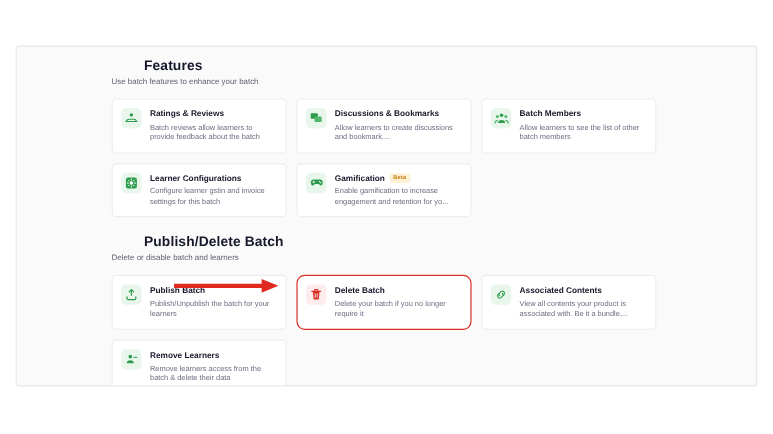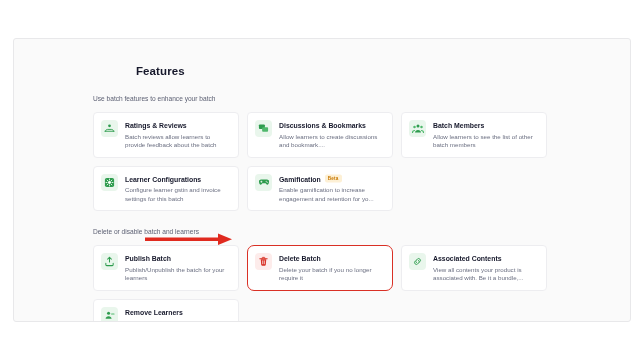--- a/index.html
+++ b/index.html
@@ -36,21 +36,21 @@
     position: absolute;
     left: 79px;
     top: 9px;
     width: 456px;
   }
   .section-title {
     font-size: 11.5px;
     font-weight: bold;
     color: #16182b;
     letter-spacing: 0.1px;
-    margin: 16px;
+    margin: 0;
     line-height: 14px;
     padding-left: 27px;
   }
   .section-sub {
     font-size: 6.6px;
     color: #5b5f72;
     margin: 2px 0 0 0;
     line-height: 9px;
   }
   .grid {
@@ -229,20 +229,21 @@
               <div class="card-desc">Enable gamification to increase engagement and retention for yo...</div>
             </div>
           </div>
 
         </div>
       </div>
 
       <div class="section-gap"></div>
 
       <div>
+        <div class="section-title">Publish/Delete Batch</div>
         <div class="section-sub">Delete or disable batch and learners</div>
 
         <div class="grid">
 
           <div class="card">
             <span class="icon-box">
               <svg width="11" height="11" viewBox="0 0 24 24" fill="none" stroke="#2e9c4e" stroke-width="2.2" stroke-linecap="round" stroke-linejoin="round">
                 <path d="M12 3v10"></path>
                 <path d="M8 7l4-4 4 4"></path>
                 <path d="M4 16v3a2 2 0 0 0 2 2h12a2 2 0 0 0 2-2v-3"></path>

